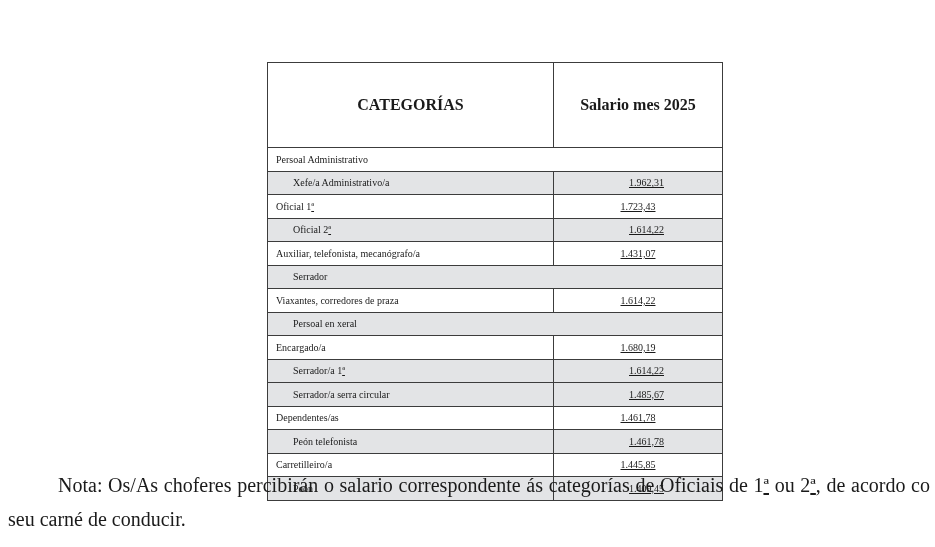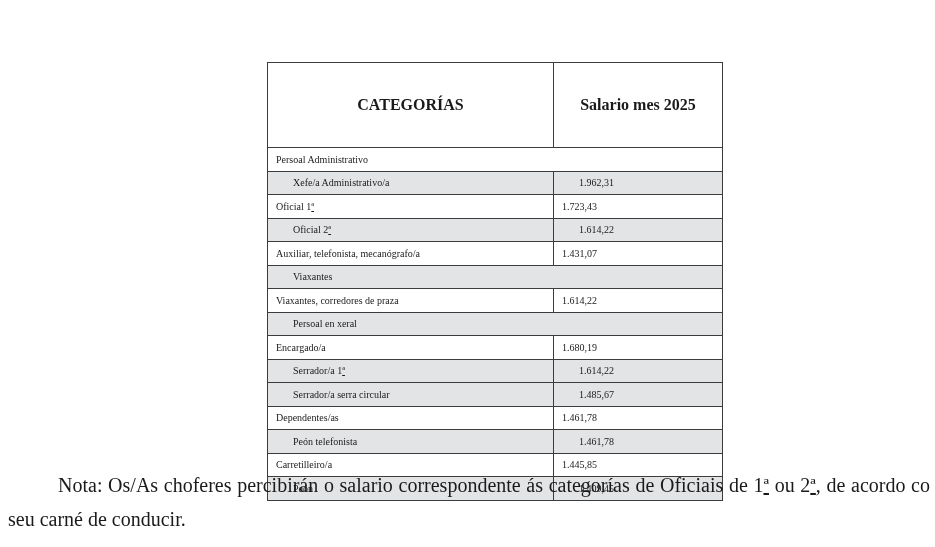--- a/index.html
+++ b/index.html
@@ -24,21 +24,21 @@
   }
   .salary-table th{
     height:46px;font-weight:bold;font-size:16px;text-align:center;
     line-height:1.35;
   }
   .col-cat{width:283px;}
   .col-sal{width:142px;padding:19px 13px;white-space:normal;}
   .salary-table td{
     height:22.5px;font-size:10px;padding:0 8px;
   }
-  .cell-value{text-align:left;padding-right:12px;}
+  .cell-value{text-align:center;padding-right:12px;text-decoration:underline;}
   tr.shaded td{background:var(--shade);padding-left:25px;}
   .note{
     position:absolute;left:8px;top:468px;width:922px;
     font-size:20px;line-height:34px;text-align:justify;text-indent:50px;
     margin:0;
   }
   .ord{text-decoration:underline;text-underline-offset:1px;}
 </style>
 </head>
 <body>
@@ -64,21 +64,21 @@
       </tr>
       <tr class="shaded">
         <td class="cell-label">Oficial 2<span class="ord">ª</span></td>
         <td class="cell-value">1.614,22</td>
       </tr>
       <tr>
         <td class="cell-label">Auxiliar, telefonista, mecanógrafo/a</td>
         <td class="cell-value">1.431,07</td>
       </tr>
       <tr class="shaded">
-        <td colspan="2" class="cell-label">Viaxantes</td>
+        <td colspan="2" class="cell-label">Serrador</td>
       </tr>
       <tr>
         <td class="cell-label">Viaxantes, corredores de praza</td>
         <td class="cell-value">1.614,22</td>
       </tr>
       <tr class="shaded">
         <td colspan="2" class="cell-label">Persoal en xeral</td>
       </tr>
       <tr>
         <td class="cell-label">Encargado/a</td>

